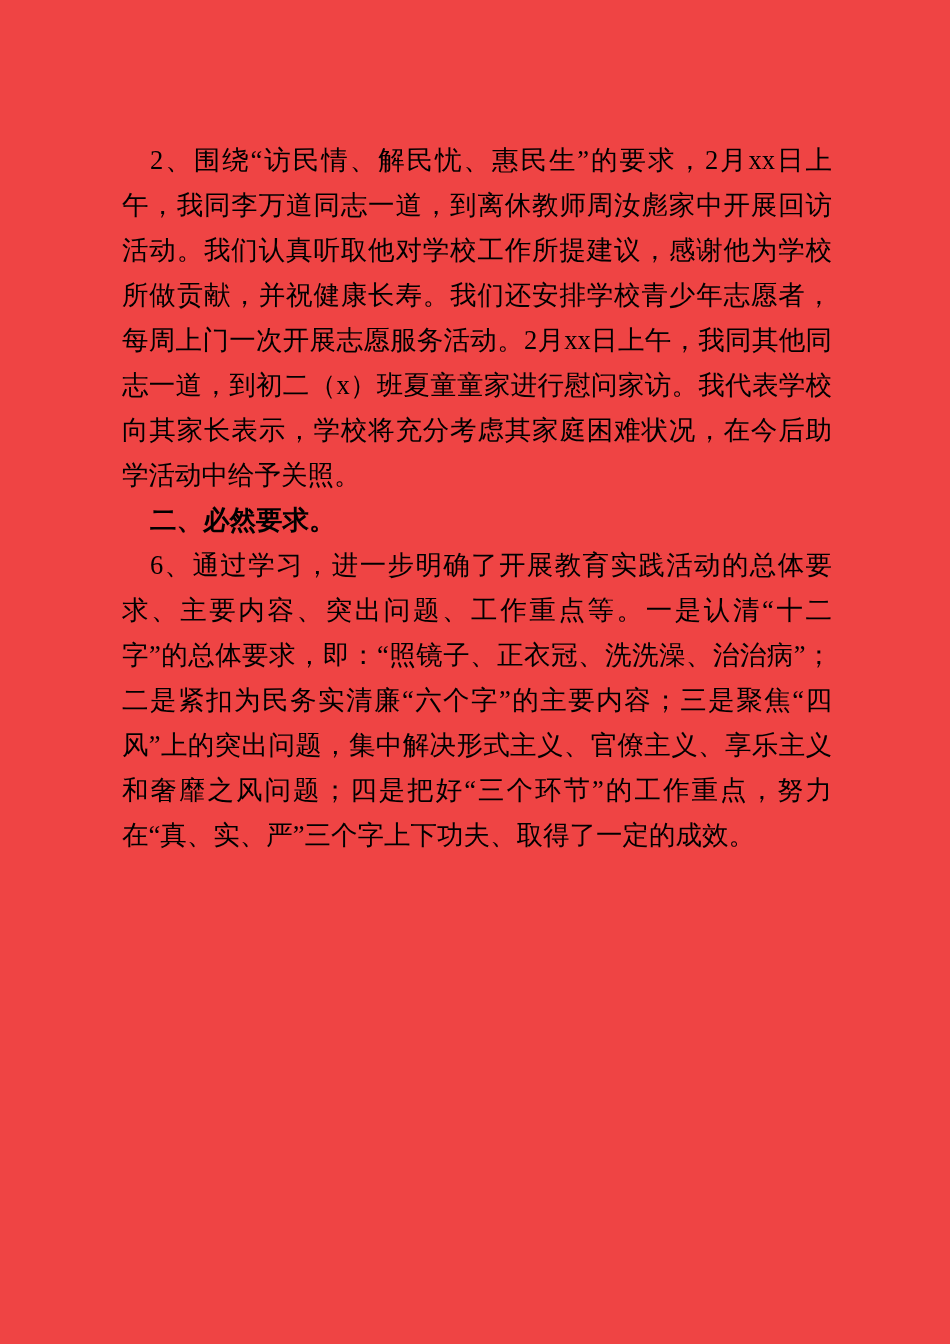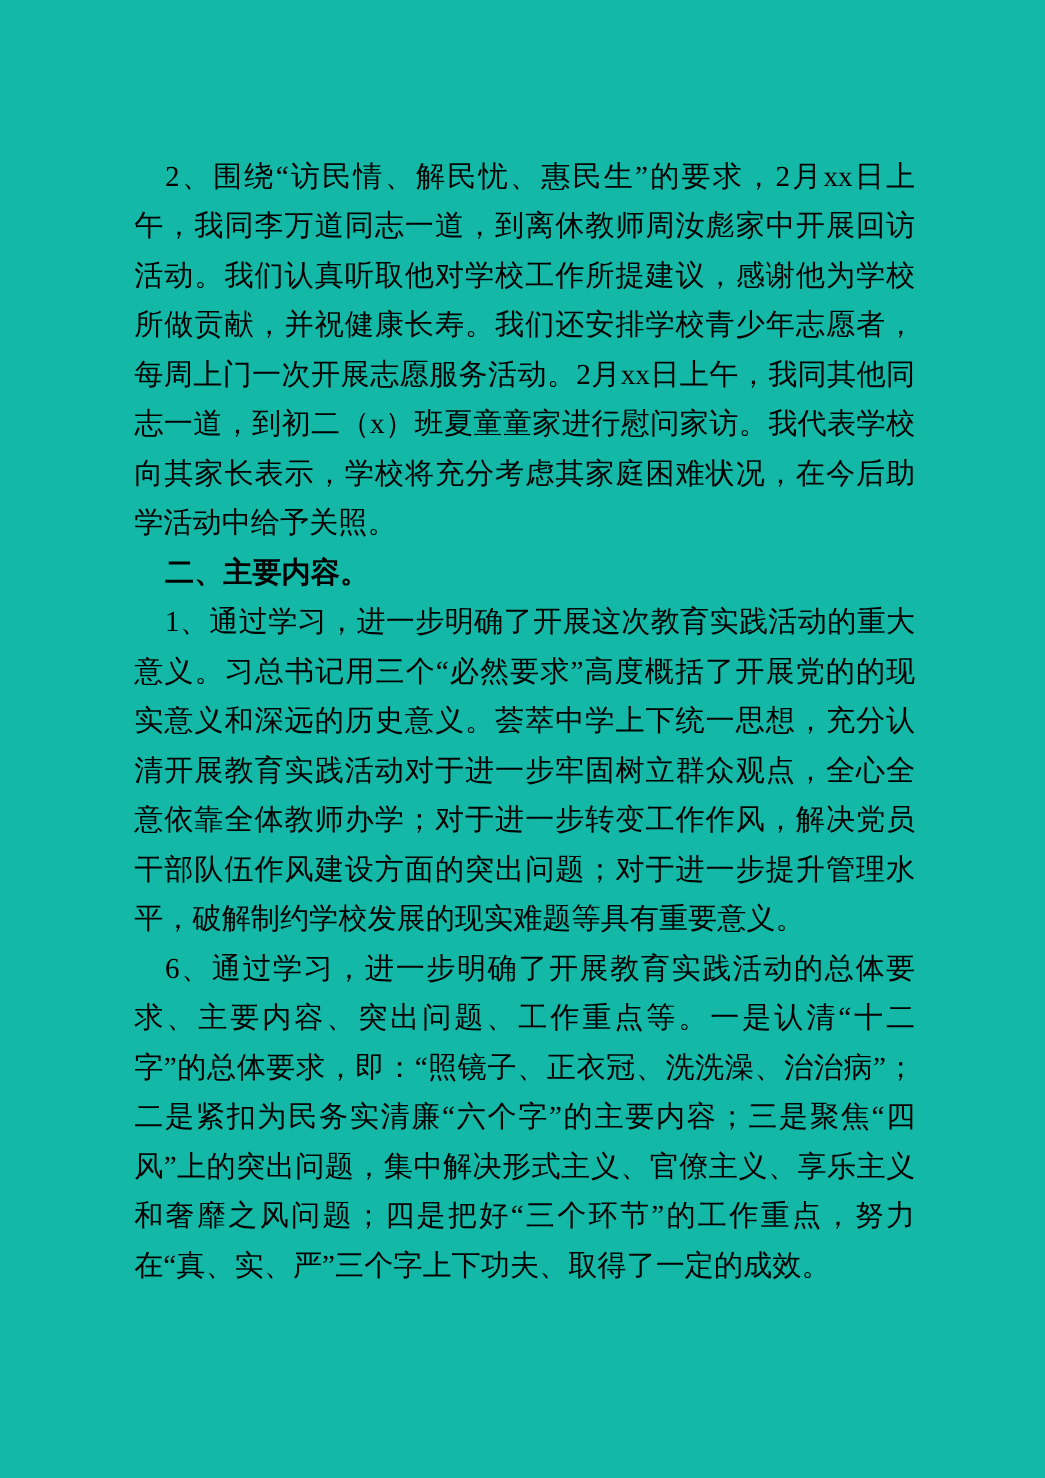--- a/index.html
+++ b/index.html
@@ -5,21 +5,21 @@
   html, body {
     margin: 0;
     padding: 0;
     background: #ffffff;
   }
   .page {
     position: relative;
     width: 950px;
     height: 1344px;
     box-sizing: border-box;
-    background: #14b8a6;
+    background: #ef4444;
     padding: 138px 118px 0 122px;
     font-family: "Liberation Serif", "DejaVu Serif", serif;
     color: #000000;
     overflow: hidden;
   }
   .para {
     margin: 0;
     font-size: 26.5px;
     line-height: 45px;
     text-align: justify;
@@ -29,16 +29,15 @@
   }
   .heading {
     font-weight: bold;
   }
 </style>
 </head>
 <body>
 
 <div class="page">
   <p class="para">2、围绕“访民情、解民忧、惠民生”的要求，2月xx日上午，我同李万道同志一道，到离休教师周汝彪家中开展回访活动。我们认真听取他对学校工作所提建议，感谢他为学校所做贡献，并祝健康长寿。我们还安排学校青少年志愿者，每周上门一次开展志愿服务活动。2月xx日上午，我同其他同志一道，到初二（x）班夏童童家进行慰问家访。我代表学校向其家长表示，学校将充分考虑其家庭困难状况，在今后助学活动中给予关照。</p>
-  <h2 class="para heading">二、主要内容。</h2>
-  <p class="para">1、通过学习，进一步明确了开展这次教育实践活动的重大意义。习总书记用三个“必然要求”高度概括了开展党的的现实意义和深远的历史意义。荟萃中学上下统一思想，充分认清开展教育实践活动对于进一步牢固树立群众观点，全心全意依靠全体教师办学；对于进一步转变工作作风，解决党员干部队伍作风建设方面的突出问题；对于进一步提升管理水平，破解制约学校发展的现实难题等具有重要意义。</p>
+  <h2 class="para heading">二、必然要求。</h2>
   <p class="para">6、通过学习，进一步明确了开展教育实践活动的总体要求、主要内容、突出问题、工作重点等。一是认清“十二字”的总体要求，即：“照镜子、正衣冠、洗洗澡、治治病”；二是紧扣为民务实清廉“六个字”的主要内容；三是聚焦“四风”上的突出问题，集中解决形式主义、官僚主义、享乐主义和奢靡之风问题；四是把好“三个环节”的工作重点，努力在“真、实、严”三个字上下功夫、取得了一定的成效。</p>
 </div>
 
 </body></html>

